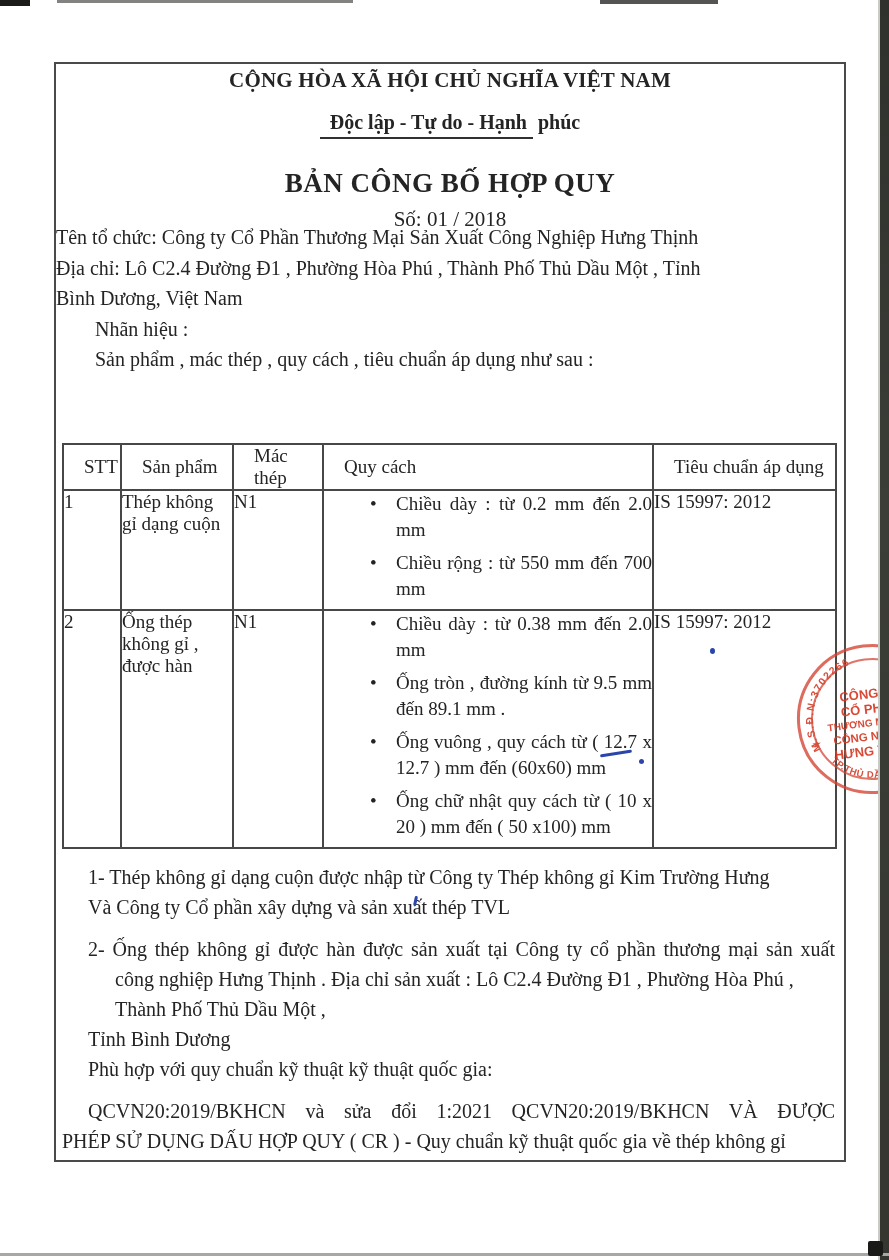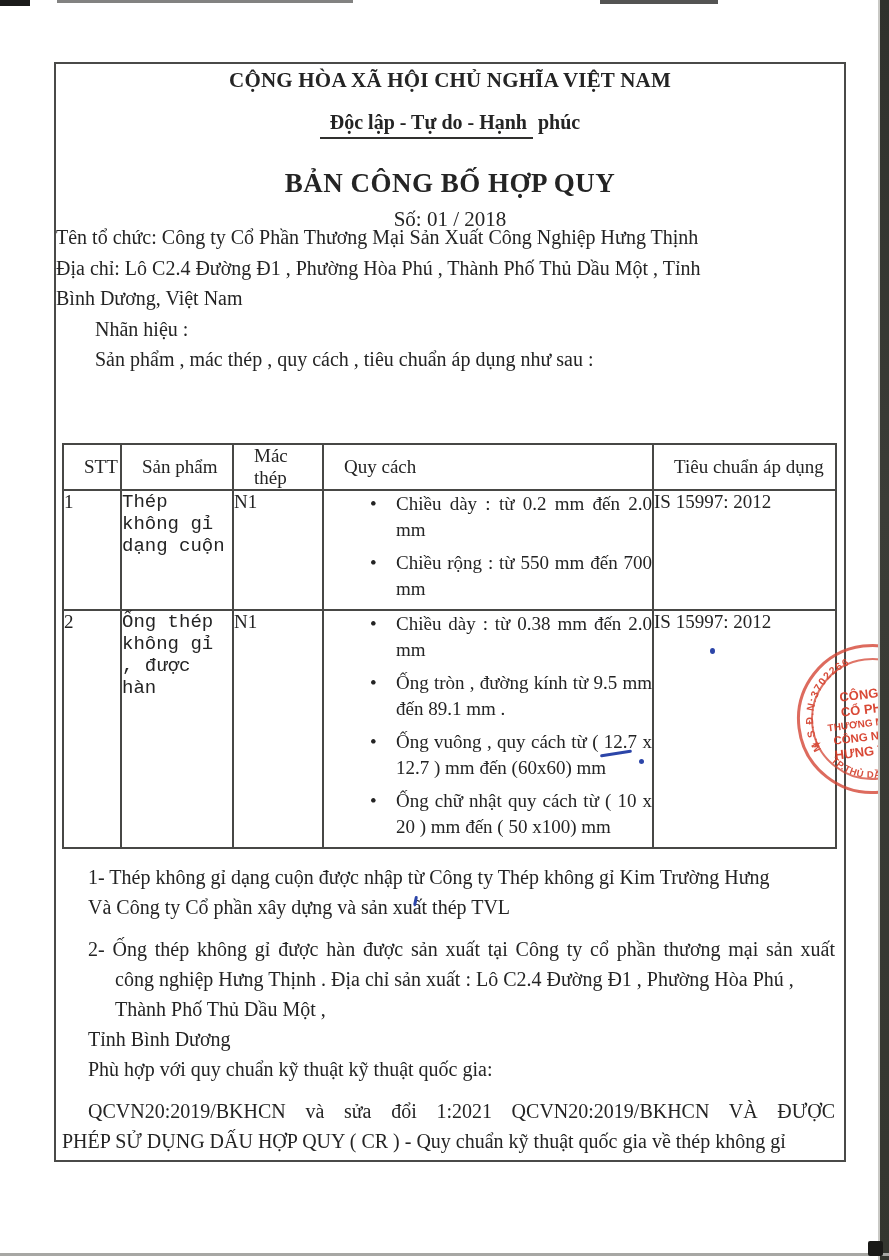--- a/index.html
+++ b/index.html
@@ -33,21 +33,21 @@
   .info .ln2{padding-left:39px;}
   .bold{font-weight:bold;}
   
   table.spec{position:absolute;left:62px;top:443px;width:773px;border-collapse:collapse;
     font-size:19px;z-index:2;table-layout:fixed;}
   table.spec th,table.spec td{border:2px solid #474745;vertical-align:top;font-weight:normal;
     text-align:left;padding:0;}
   table.spec th{height:40px;vertical-align:middle;padding-left:20px;}
   th.c-stt,td.c-stt{text-align:center;padding-left:0;}
   td.c-stt{padding-top:9px;}
-  td.c-sp{padding:9px 9px 0 10px;text-align:justify;font-family:Liberation Mono, monospace;}
+  td.c-sp{padding:9px 9px 0 10px;text-align:justify;}
   td.c-mt{text-align:center;padding-top:9px;margin-left:45px;}
   td.c-qc{padding:8px 8px 6px 0;}
   td.c-tc{padding:9px 4px 0 10px;}
   ul.qc{list-style:none;margin:0;padding:0;}
   ul.qc li{position:relative;padding-left:72px;margin-bottom:7px;line-height:26px;
     text-align:justify;}
   ul.qc li::before{content:"•";position:absolute;left:46px;top:0;font-size:19px;}
   tr.r1{height:94px;}
   tr.r2{height:228px;}
   

